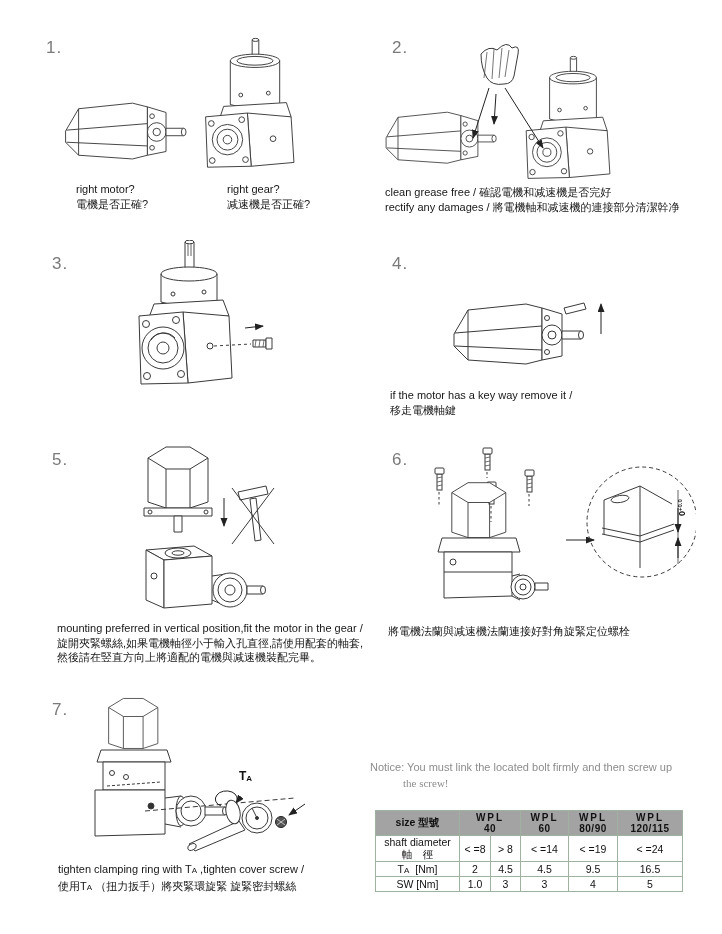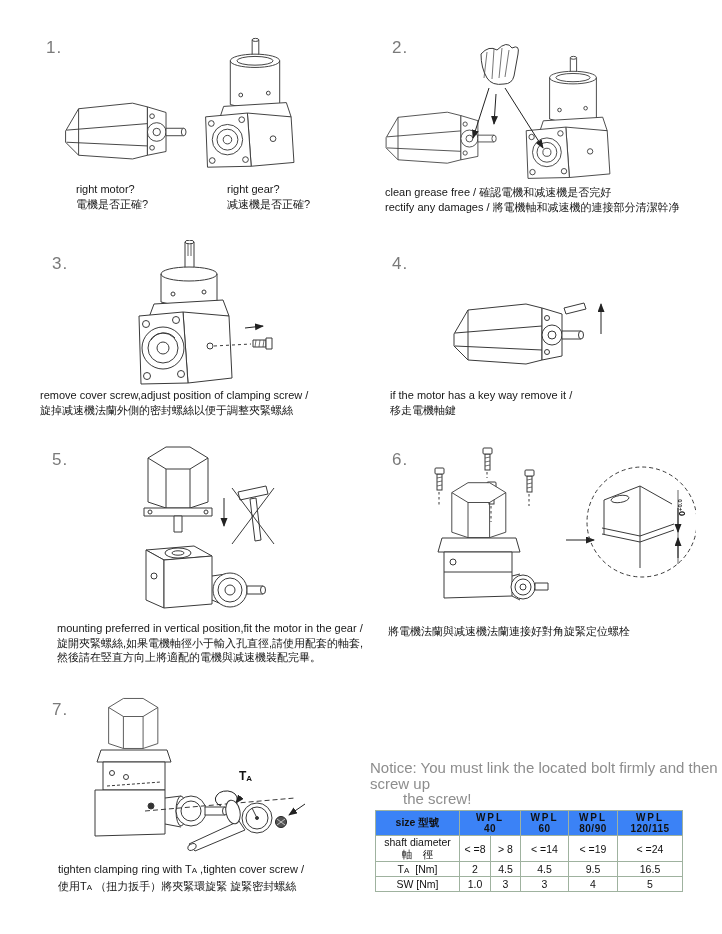--- a/index.html
+++ b/index.html
@@ -7,26 +7,26 @@
     position:relative;width:722px;height:934px;background:#ffffff;
     font-family:"Liberation Sans", sans-serif;overflow:hidden;margin:0 auto;
   }
   .n{position:absolute;font-size:17px;color:#7a7a7a;letter-spacing:1px;}
   .c{position:absolute;font-size:11px;line-height:14.5px;color:#161616;}
   .c div{white-space:nowrap;}
   .sub{font-size:7.5px;vertical-align:-2px;}
   .tasp{font-size:8px;}
   .illus{position:absolute;}
   .illus *{vector-effect:non-scaling-stroke;}
-  .notice{position:absolute;left:370px;top:760px;font-size:15px;line-height:15.5px;color:#8d8d8d;}
-  .notice .ind{padding-left:33px;}
+  .notice{position:absolute;left:370px;top:760px;font-size:11px;line-height:15.5px;color:#8d8d8d;}
+  .notice .ind{padding-left:33px;font-family:Liberation Serif, serif;}
   table.t{position:absolute;left:375px;top:810px;border-collapse:collapse;table-layout:fixed;
           font-size:10.5px;color:#111;}
   .t td{border:1px solid #9fb29f;text-align:center;padding:1px 2px;vertical-align:middle;}
-  .t tr.hdr td{background:#3b82f6;font-weight:bold;}
+  .t tr.hdr td{background:#a3a3a3;font-weight:bold;}
   .wpl{letter-spacing:2px;font-weight:bold;font-size:10px;}
   .hsize{font-weight:bold;font-size:10px;letter-spacing:0.5px;}
   .rowlab{font-size:10.5px;}
   .shaftlab{font-size:10.5px;line-height:11.5px;}
 </style>
 </head>
 <body>
 
 <div class="page">
 
@@ -145,24 +145,20 @@
       <circle cx="79" cy="106" r="3"></circle>
     </g>
     <line x1="83" y1="106" x2="120" y2="104" stroke="#3a3a3a" stroke-dasharray="3,3"></line>
     <g stroke="#3a3a3a" fill="#fff">
       <rect x="122" y="100" width="13" height="7"></rect>
       <path d="M125,100 L124,107 M129,100 L128,107 M133,100 L132,107" stroke-width="0.7" fill="none"></path>
       <rect x="135" y="98" width="6" height="11"></rect>
     </g>
     <line x1="114" y1="88" x2="132" y2="86" stroke="#222" marker-end="url(#ar)"></line>
   </svg>
-  <div class="c" style="left:40px;top:388px">
-    <div>remove cover screw,adjust position of clamping screw /</div>
-    <div>旋掉减速機法蘭外側的密封螺絲以便于調整夾緊螺絲</div>
-  </div>
 
   <div class="n" style="left:392px;top:254px">4.</div>
   <svg class="illus" style="left:446px;top:286px" width="178" height="92">
     <g>
         <use href="#mtr" transform="translate(2,6)"></use>
       </g>
     <polygon points="118,22 138,17 140,23 120,28" stroke="#3a3a3a" fill="#fff"></polygon>
     <line x1="155" y1="48" x2="155" y2="18" stroke="#222" marker-end="url(#ar)"></line>
   </svg>
   <div class="c" style="left:390px;top:388px">

